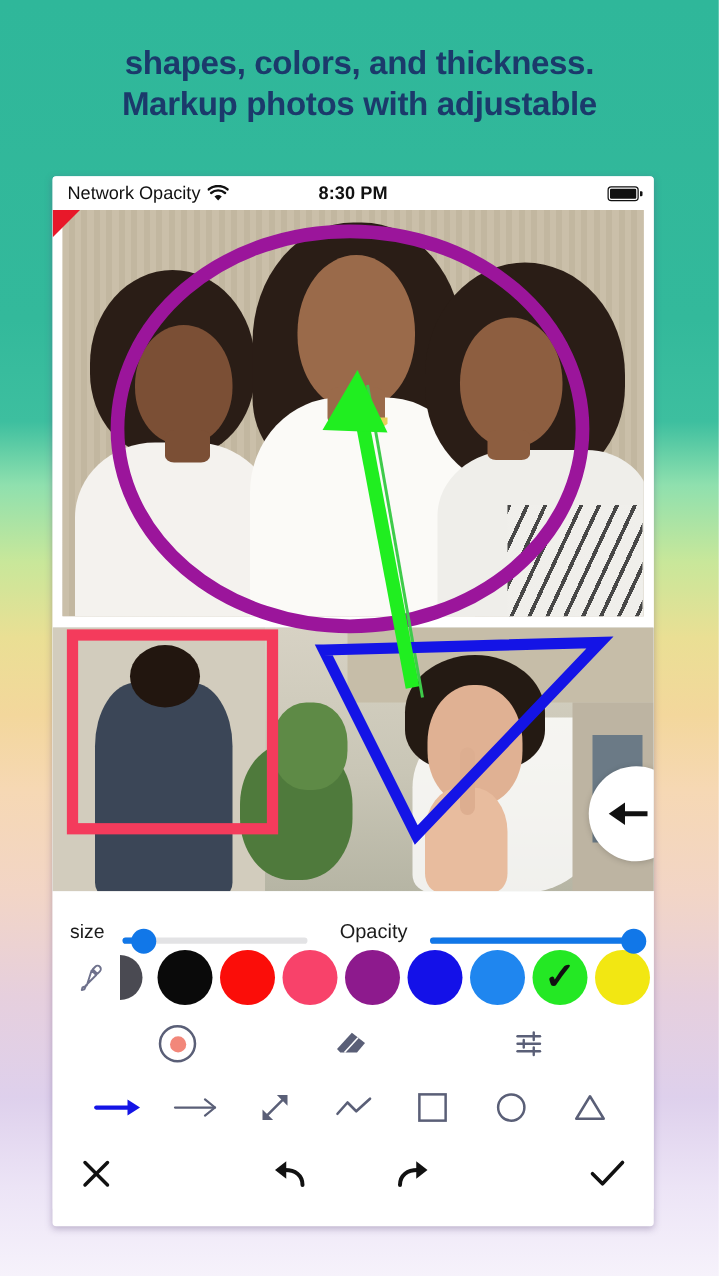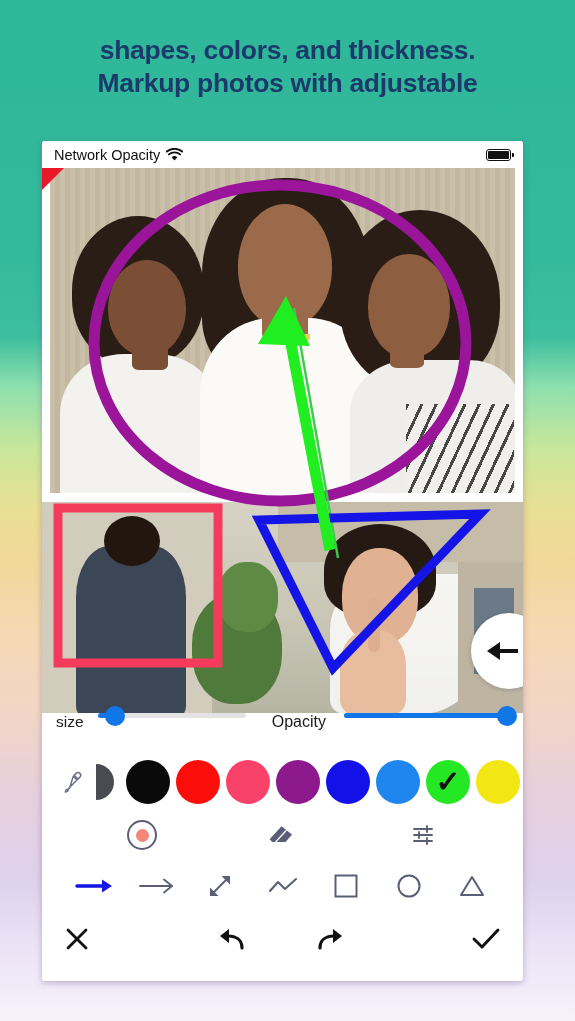--- a/index.html
+++ b/index.html
@@ -70,21 +70,21 @@
   .veil{position:absolute;background:rgba(255,255,255,.8);border-radius:40% 10% 40% 10%;}
   .stone{position:absolute;background:#cfc6b6;}
 
   
   .anno{position:absolute;inset:0;pointer-events:none;}
   .redcorner{position:absolute;left:0;top:0;width:0;height:0;
     border-top:22px solid #e8182a;border-right:22px solid transparent;z-index:6;}
 
   
   .panel{background:#fff;}
-  .sliderrow{display:flex;align-items:flex-start;height:42px;padding:0 14px;gap:10px;}
+  .sliderrow{display:flex;align-items:flex-end;height:42px;padding:0 14px;gap:10px;}
   .lbl{font-size:15.5px;color:#1b1b1b;}
   .lbl.op{font-size:16px;margin-left:auto;}
   .slider{position:relative;height:5px;border-radius:3px;background:#e3e3e5;flex:0 0 auto;}
   .slider .fill{position:absolute;left:0;top:0;bottom:0;border-radius:3px;background:#1177e8;}
   .slider .knob{position:absolute;top:50%;width:20px;height:20px;border-radius:50%;
     background:#1177e8;transform:translate(-50%,-50%);}
   .s-size{width:148px;margin-left:4px;}
   .s-op{width:163px;margin-left:8px;margin-right:2px;}
 
   .colorrow{display:flex;align-items:center;height:54px;padding:0 0 0 12px;gap:0;overflow:hidden;}
@@ -130,20 +130,21 @@
     <div class="sb-left">
       <span>Network Opacity</span>
       <span>
         <svg class="icn" width="17" height="13" viewBox="0 0 17 13">
           <path d="M8.5 12.4 5.6 9.2a4.6 4.6 0 0 1 5.8 0z" fill="#111"></path>
           <path d="M2.9 6.4a8.6 8.6 0 0 1 11.2 0" stroke="#111" stroke-width="1.9" fill="none" stroke-linecap="round"></path>
           <path d="M.8 3.6a12 12 0 0 1 15.4 0" stroke="#111" stroke-width="1.9" fill="none" stroke-linecap="round"></path>
         </svg>
       </span>
     </div>
+    <div class="sb-center">8:30 PM</div>
     <div class="sb-right">
       <span class="batt">
           <i></i>
         </span>
     </div>
   </div>
 
   <div class="canvas">
 
     <div class="photo-top">

